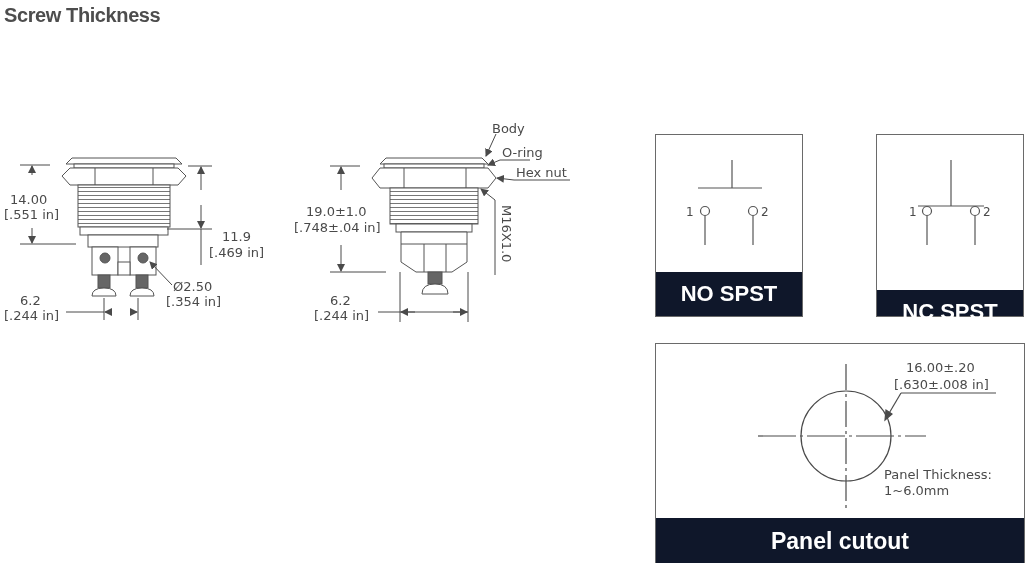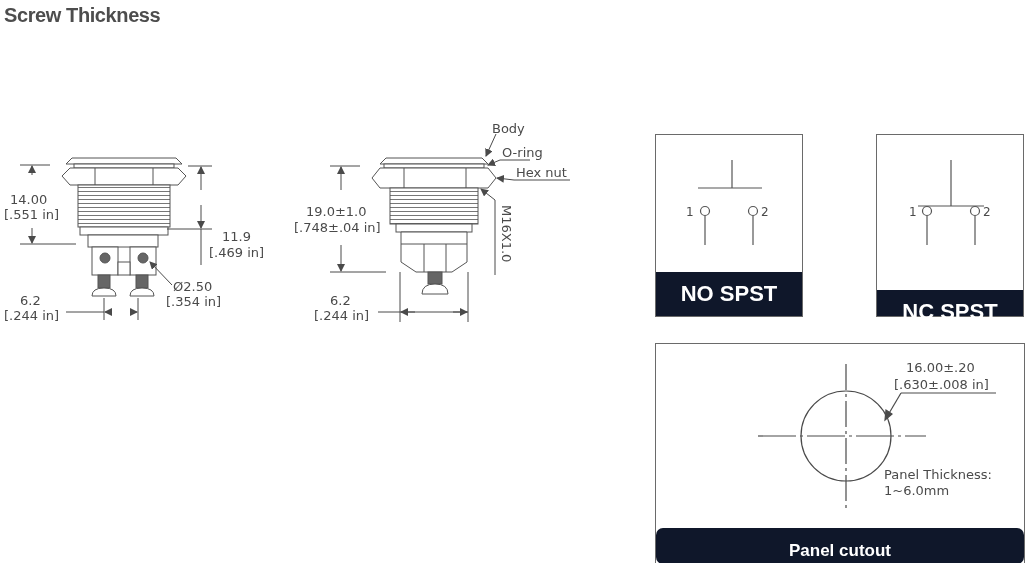--- a/index.html
+++ b/index.html
@@ -157,14 +157,14 @@
     <line x1="190" y1="20" x2="190" y2="165" stroke-dasharray="26,4,3,4"></line>
     <line x1="102" y1="92" x2="270" y2="92" stroke-dasharray="38,4,3,4"></line>
     <line x1="340" y1="49" x2="245" y2="49"></line>
     <line x1="245" y1="49" x2="232" y2="71"></line>
     <path d="M229,76 L230,66 L236,70 Z" fill="#4a4a4a"></path>
     <text x="250" y="28" font-size="13" stroke="none" fill="#4a4a4a">16.00±.20</text>
     <text x="238" y="45" font-size="13" stroke="none" fill="#4a4a4a">[.630±.008 in]</text>
     <text x="228" y="135" font-size="13" stroke="none" fill="#4a4a4a">Panel Thickness:</text>
     <text x="228" y="151" font-size="13" stroke="none" fill="#4a4a4a">1~6.0mm</text>
   </svg>
-  <div class="label" style="height:36px;line-height:46px;font-size:17px;border-radius:7px;">Panel cutout</div>
+  <div class="label" style="height:46px;line-height:46px;font-size:23px;">Panel cutout</div>
 </div>
 
 </body></html>

